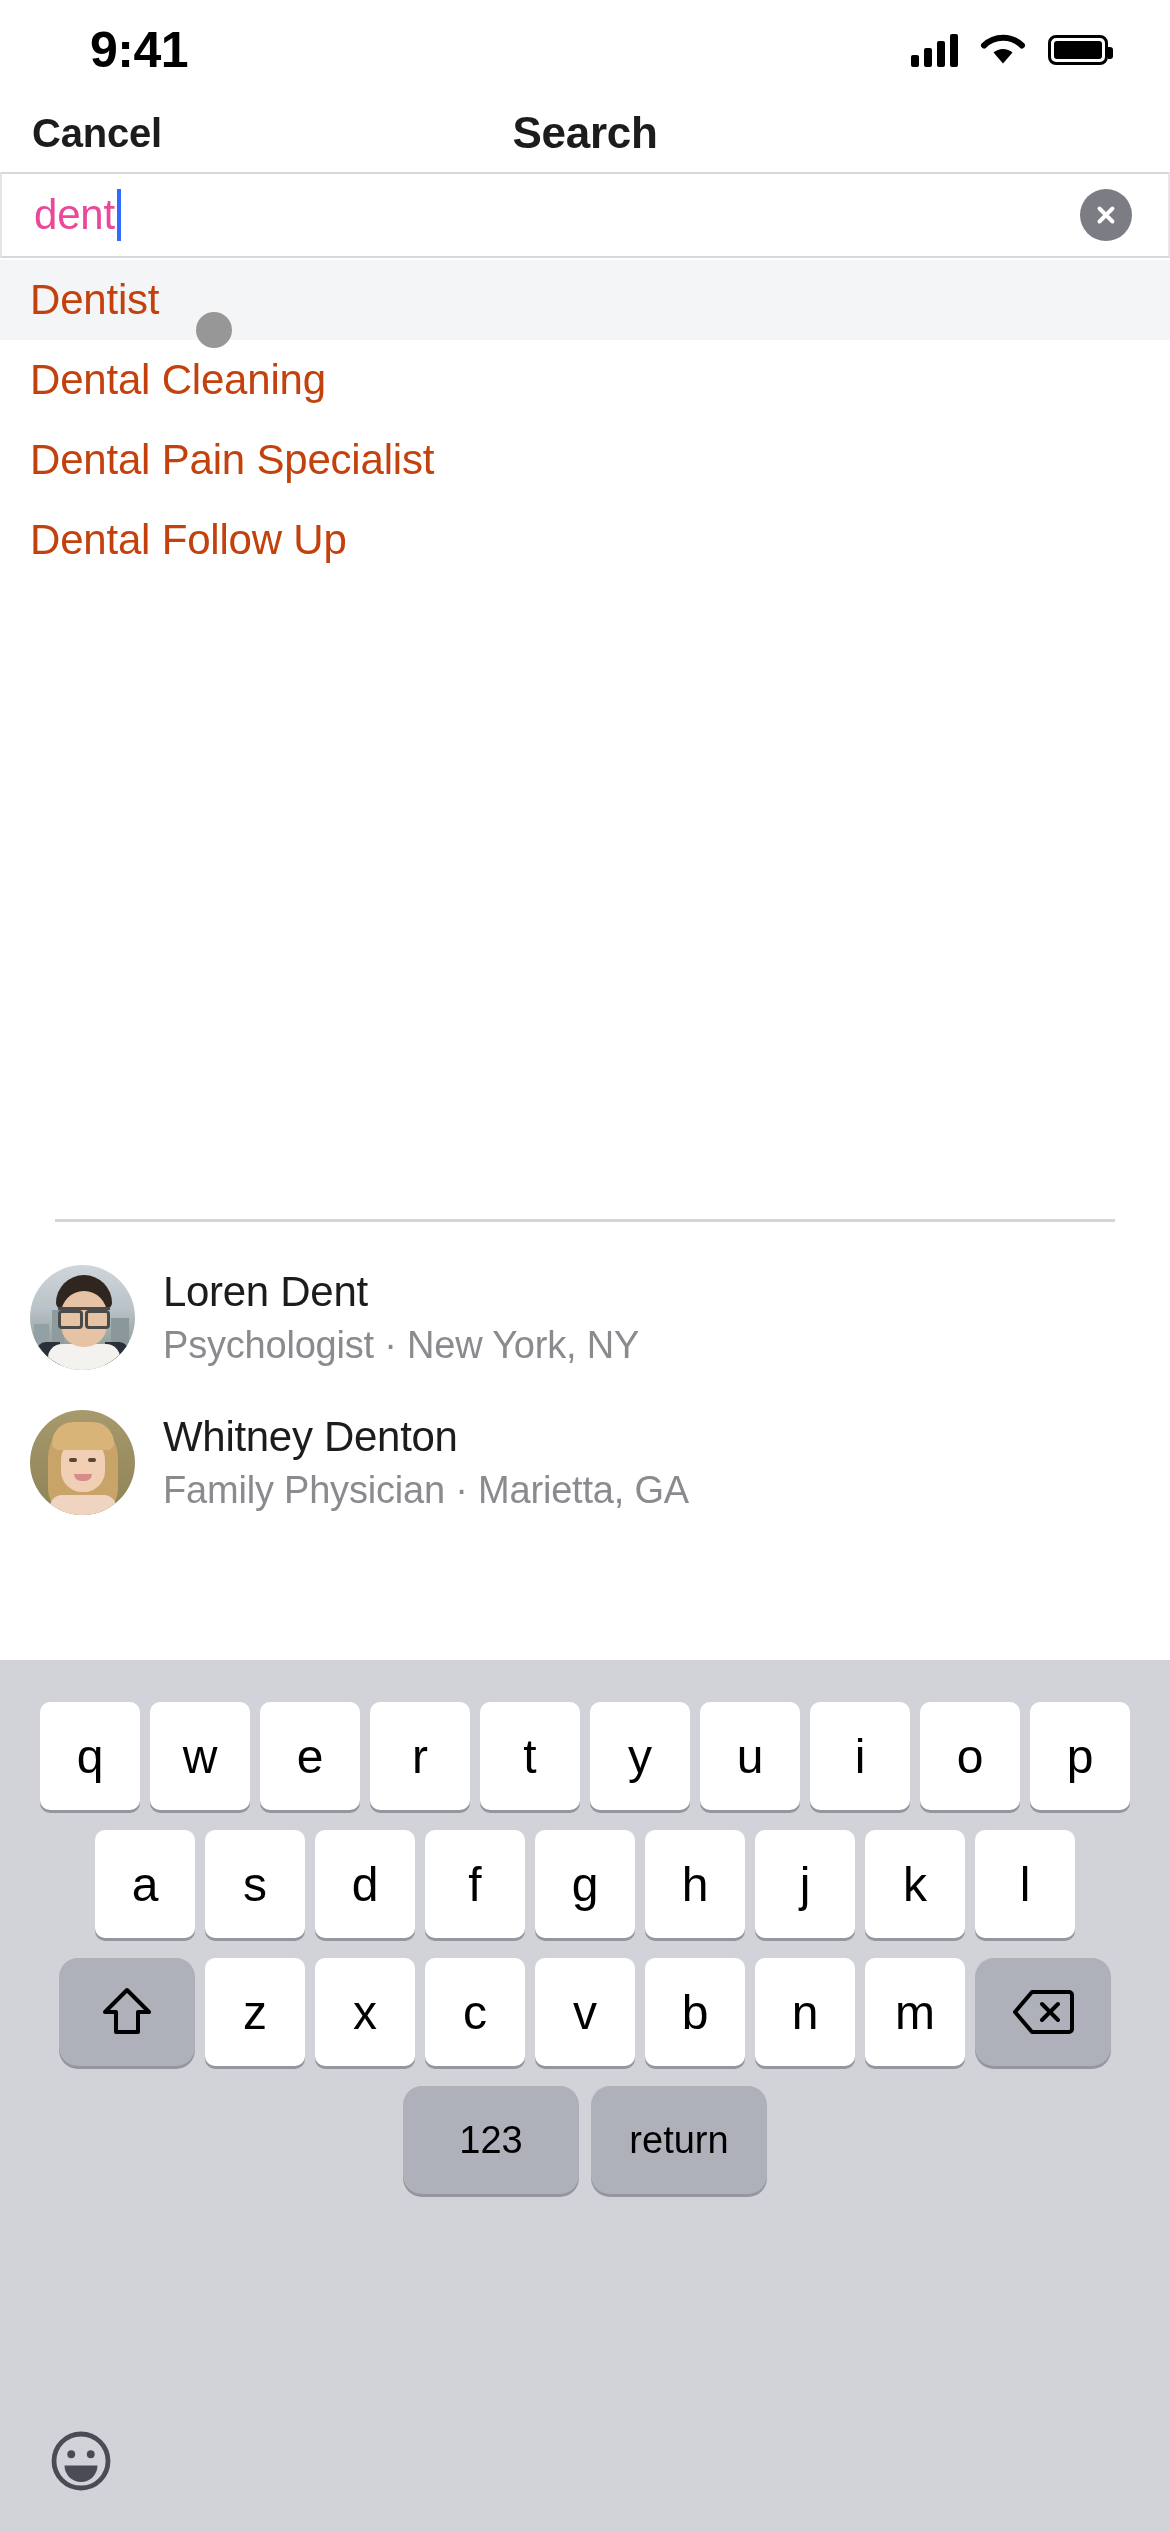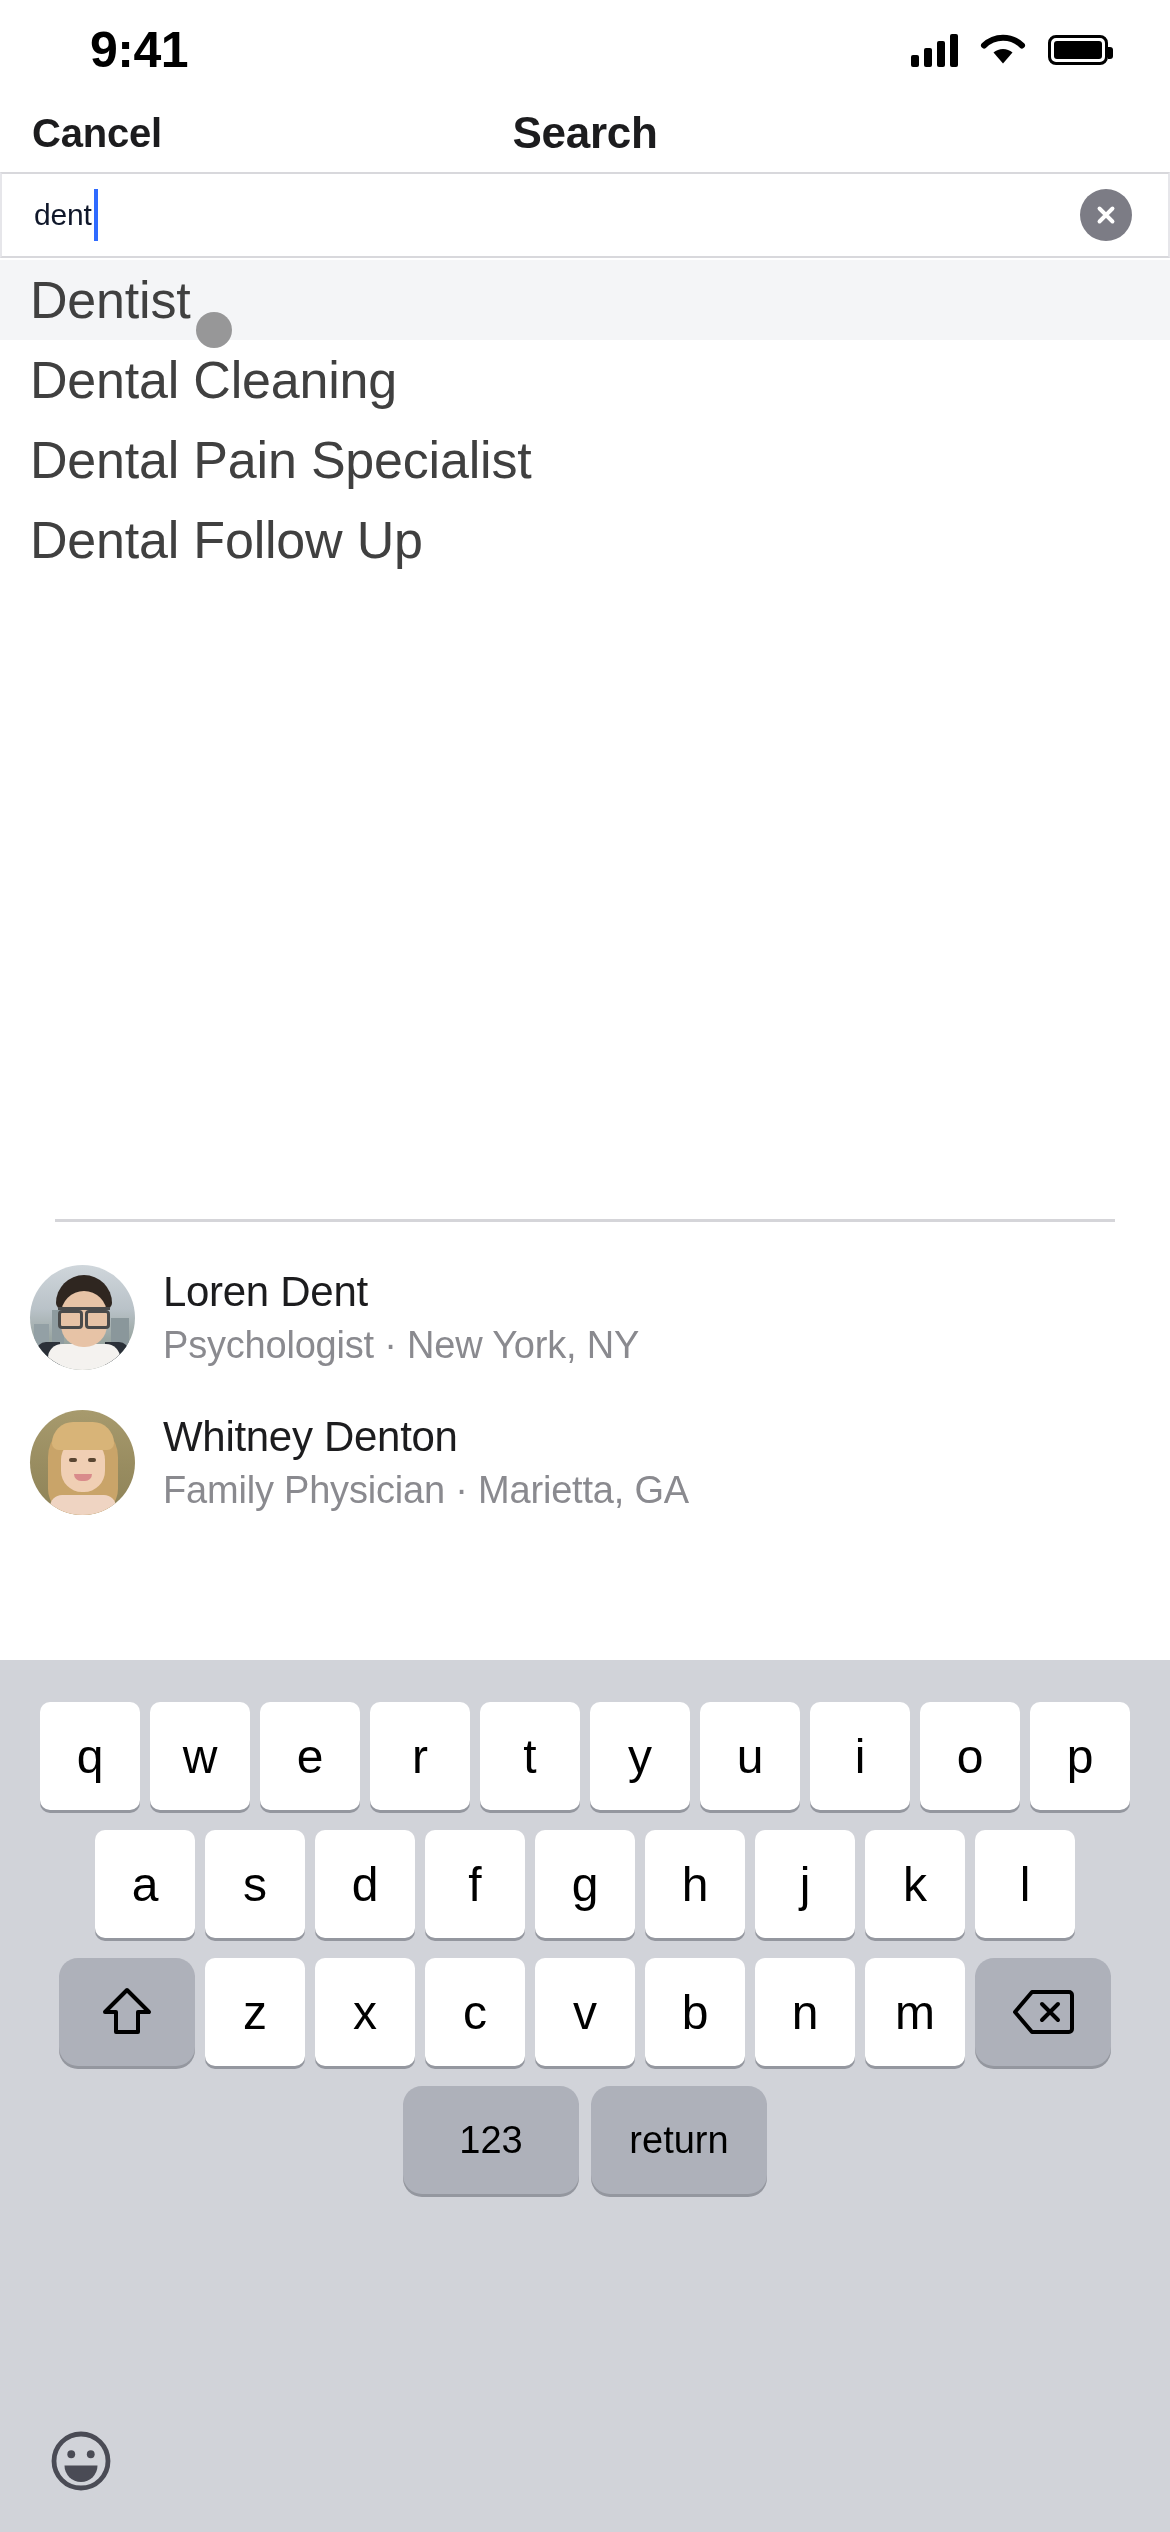--- a/index.html
+++ b/index.html
@@ -53,37 +53,37 @@
 
   
   .searchfield {
     position:absolute; top:172px; left:0; width:1170px; height:86px;
     background:#fff;
     border-top:2px solid #d8d8dc; border-bottom:2px solid #d8d8dc;
     border-left:2px solid #e6e6ea; border-right:2px solid #e6e6ea;
     display:flex; align-items:center; padding:0 36px 0 32px;
   }
   .search-value-wrap { flex:1; display:flex; align-items:center; }
-  .search-value { font-size:30px; color:#0f172a; letter-spacing:-0.2px; }
+  .search-value { font-size:42px; color:#ec4899; letter-spacing:-0.2px; }
   .caret { display:inline-block; width:4px; height:52px; background:#2f6bff; margin-left:2px; }
   .clear-btn {
     width:52px; height:52px; border-radius:50%; background:#7c7c85;
     display:flex; align-items:center; justify-content:center;
     border:none; cursor:pointer; flex:none;
   }
   .clear-btn svg { width:26px; height:26px; }
 
   
   .suggestions { position:absolute; top:260px; left:0; width:1170px; }
   .sugg-row {
     height:80px; display:flex; align-items:center;
     padding-left:30px; cursor:pointer; background:#fff;
   }
   .sugg-row.highlighted { background:#f4f5f7; }
-  .sugg-label { font-size:52px; color:#404040; letter-spacing:-0.2px; }
+  .sugg-label { font-size:42px; color:#c2410c; letter-spacing:-0.2px; }
 
   
   .tap-dot {
     position:absolute; left:196px; top:312px;
     width:36px; height:36px; border-radius:50%;
     background:#979798; pointer-events:none;
   }
 
   .divider {
     position:absolute; top:1219px; left:55px;

